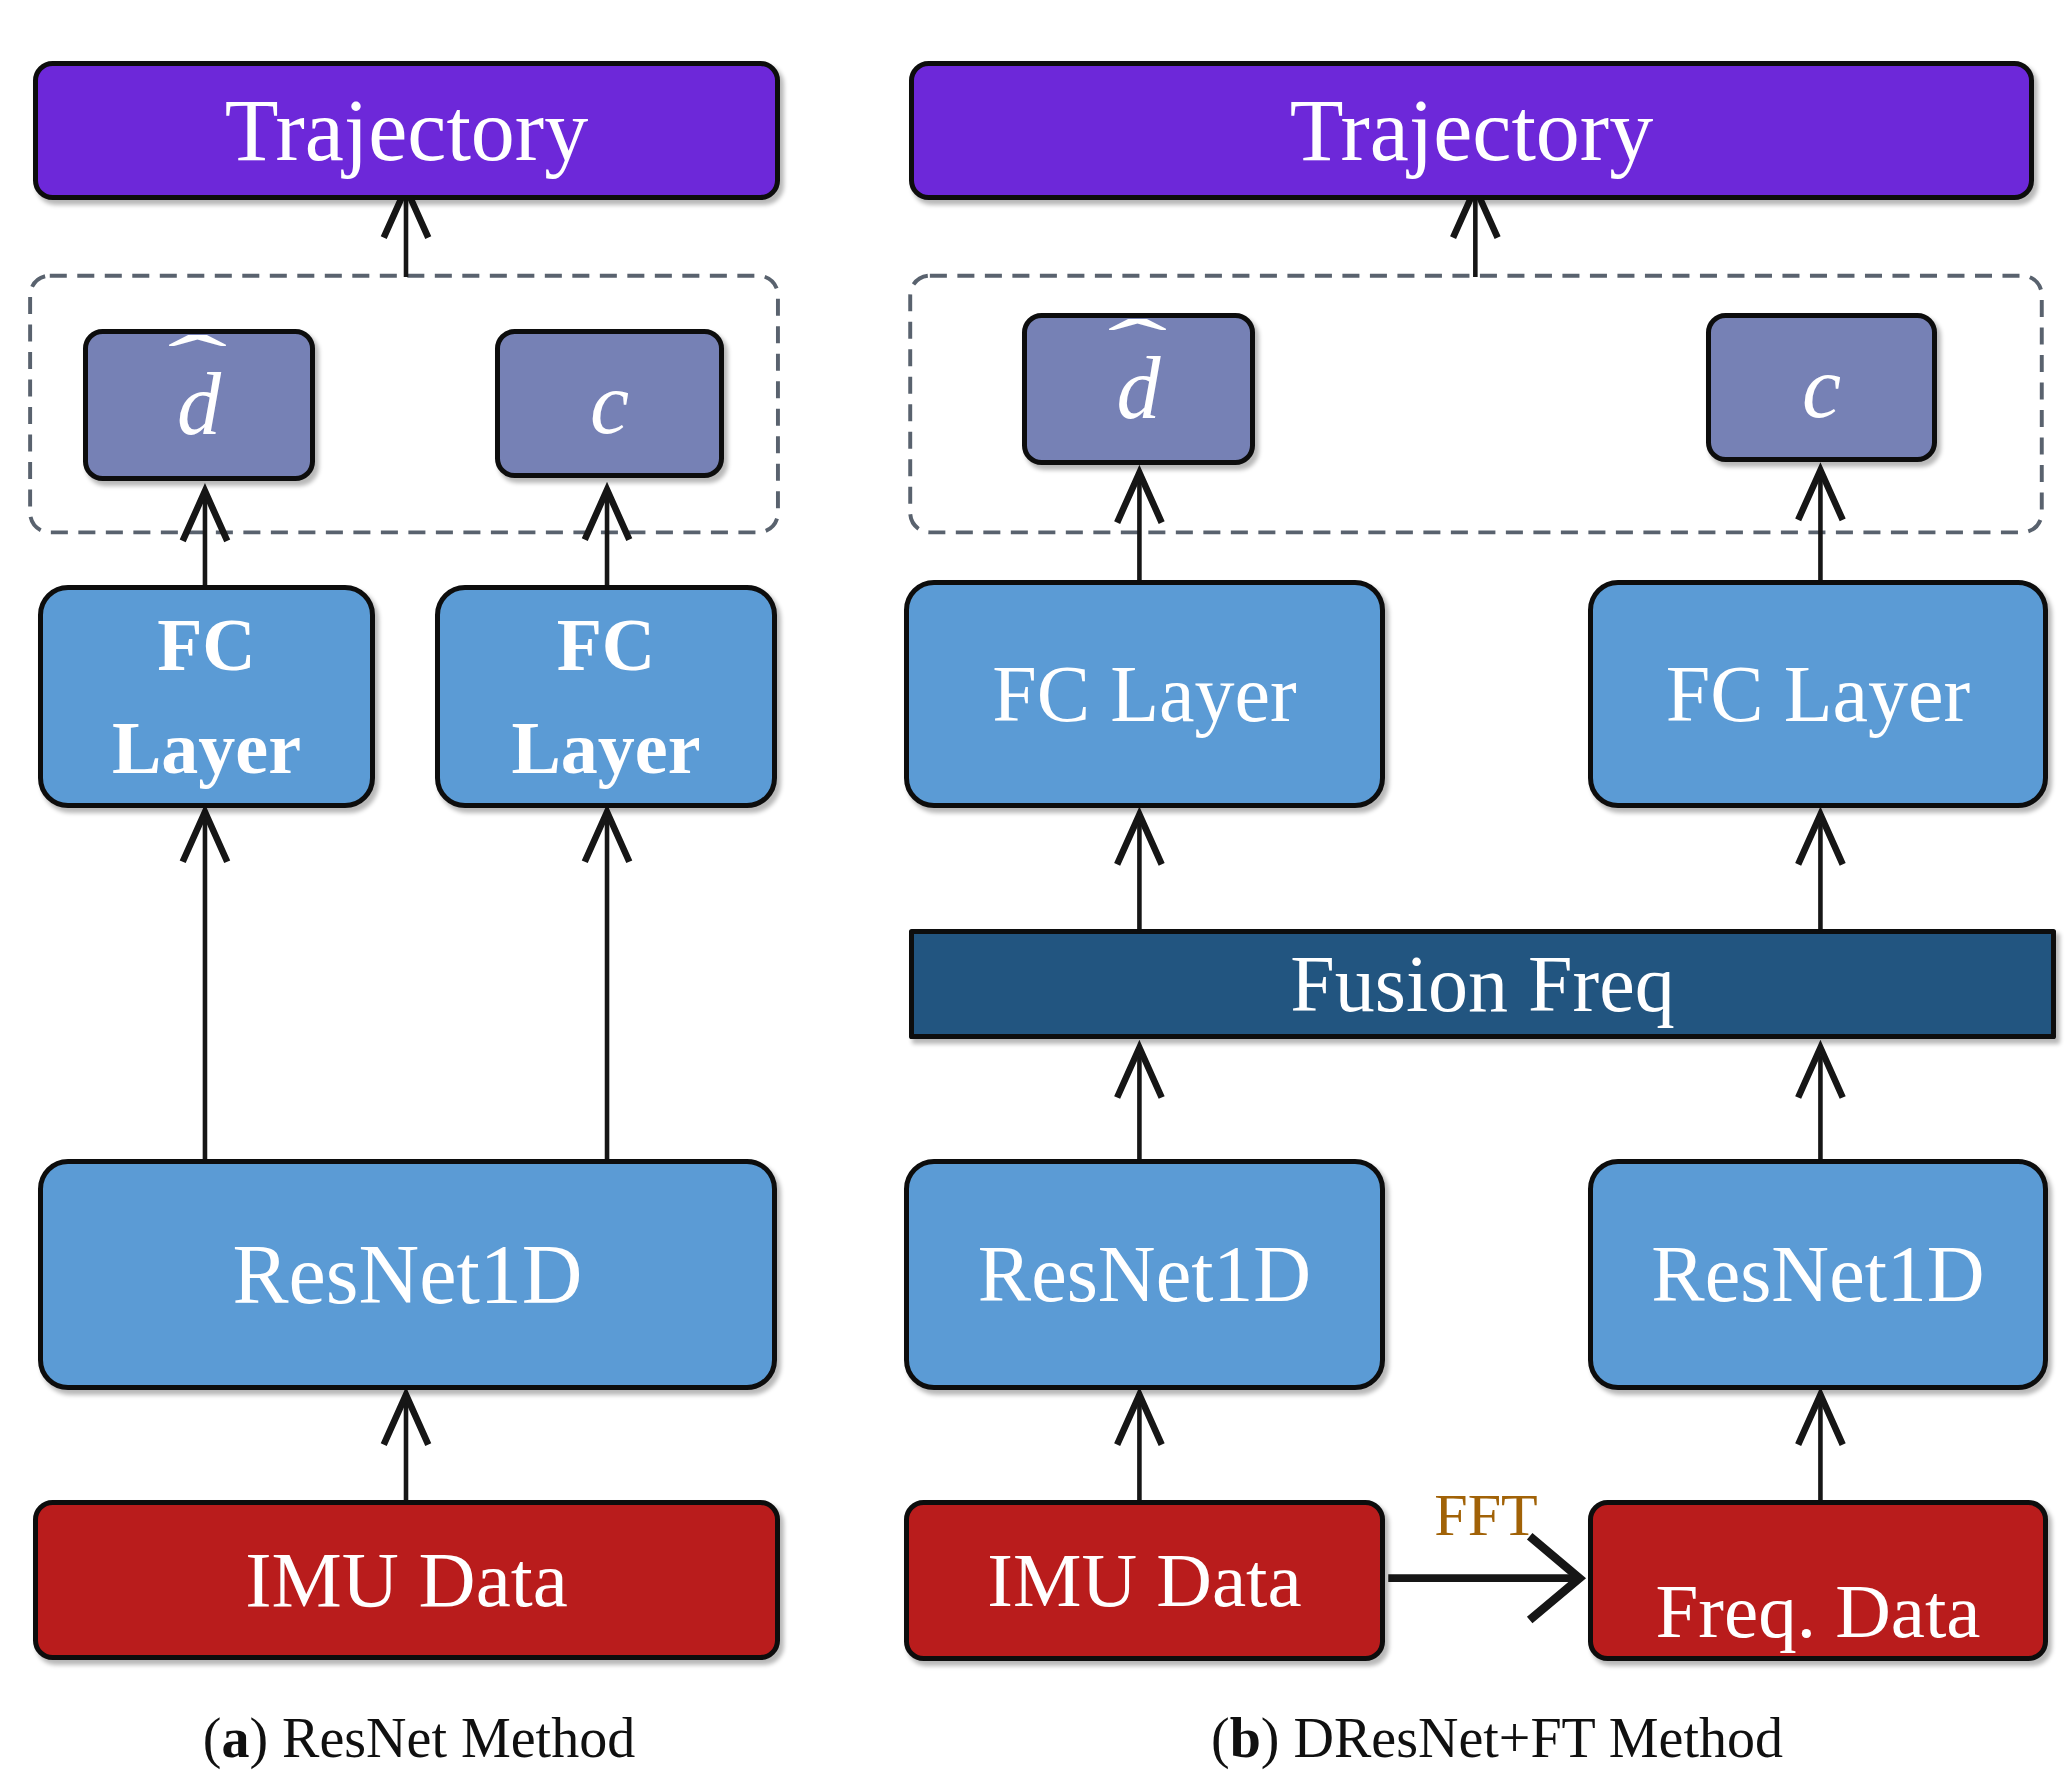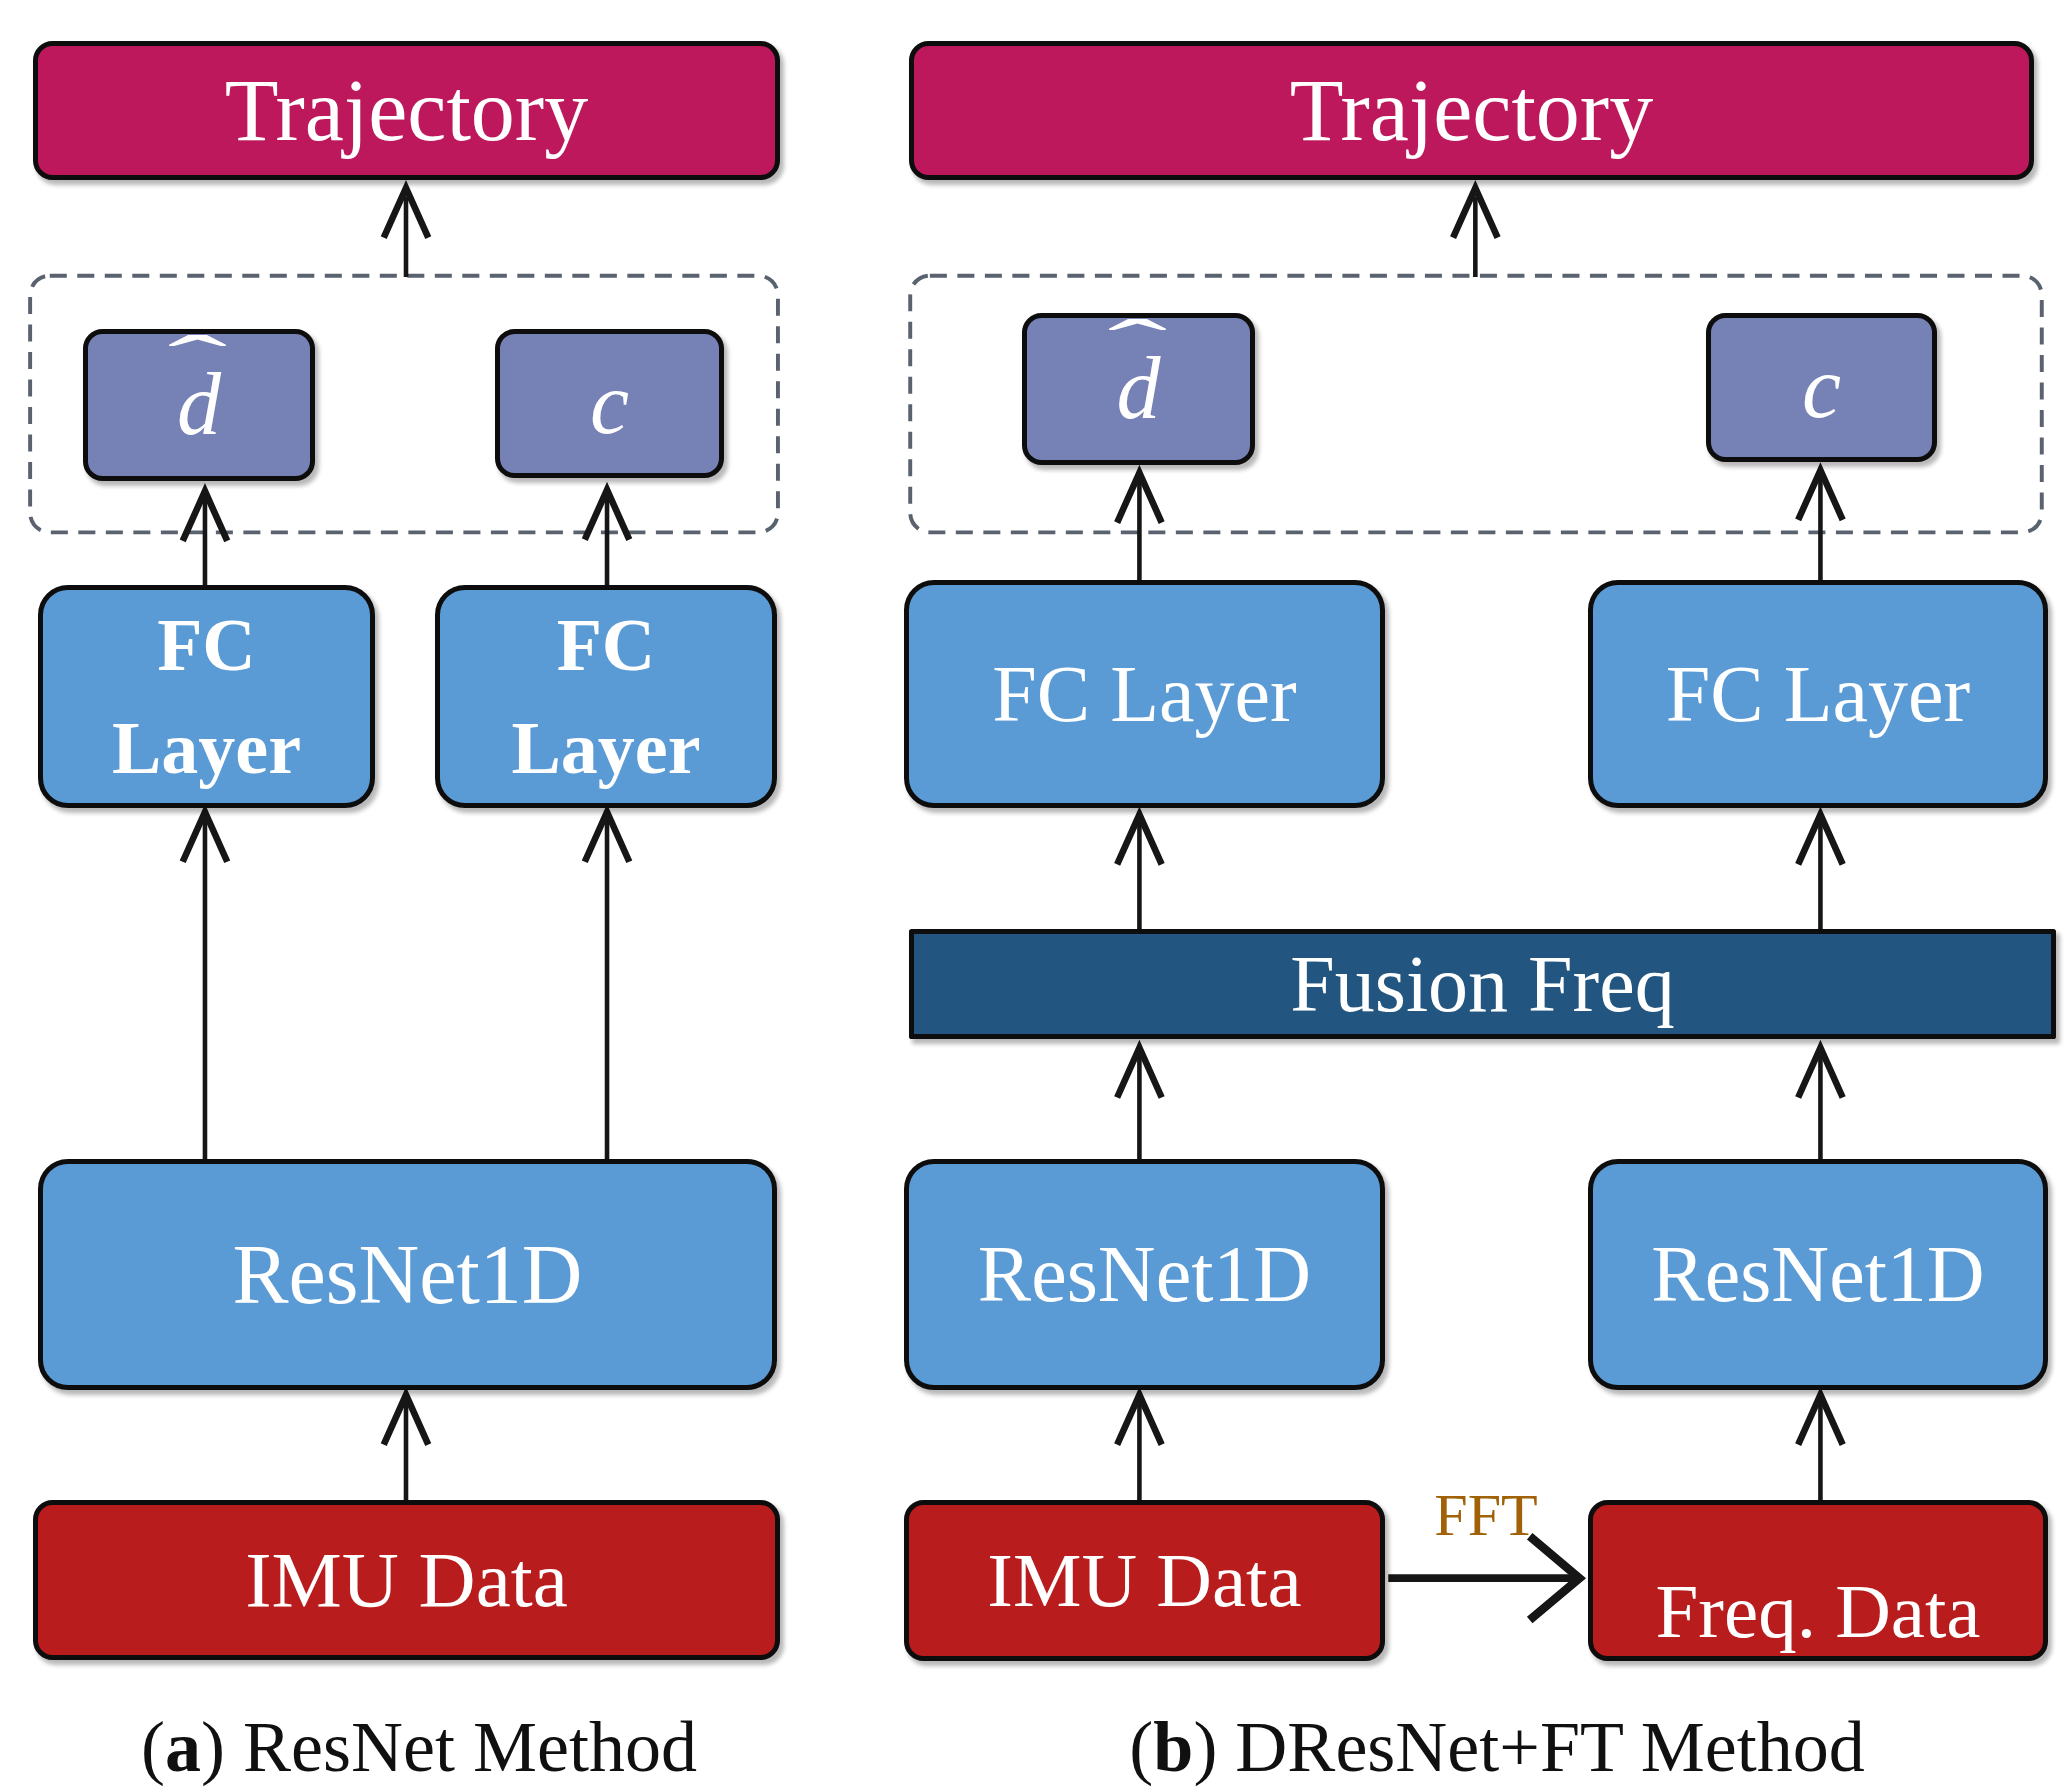--- a/index.html
+++ b/index.html
@@ -19,38 +19,38 @@
     position:absolute;
     box-sizing:border-box;
     border:5.9px solid #0d0d0d;
     display:flex;align-items:center;justify-content:center;
     color:#ffffff;
     text-align:center;
     box-shadow:3.9px 4.6px 4.6px rgba(0,0,0,0.28);
   }
   .rounded-lg{border-radius:30px;}
   .rounded-md{border-radius:19.6px;}
-  .red{background:#be185d;}
+  .red{background:#6d28d9;margin-top:20px;}
   .blue{background:#5b9bd5;}
   .purple{background:#7681b5;}
   .navy{background:#225580;}
   .gray{background:#b91c1c;}
   .mathvar{position:relative;font-style:italic;line-height:1;display:inline-block;}
   .mathvar .hat{
     position:absolute;left:50%;top:-0.48em;
     transform:translateX(-56%) scaleX(2.4);
     font-style:normal;font-size:0.85em;line-height:1;
   }
   .fft-label{
     position:absolute;color:#a16207;text-align:center;
     font-size:60px;line-height:1;
   }
   .caption{
     position:absolute;color:#101010;text-align:center;
-    font-size:72px;line-height:1.1;white-space:nowrap;
+    font-size:56px;line-height:1.1;white-space:nowrap;
   }
   .caption b{font-weight:bold;}
   .two-line{line-height:1.38;font-weight:bold;}
 </style>
 </head>
 <body>
 
 <div id="canvas">
 
   <svg id="overlay" viewBox="0 0 3155 2732">

